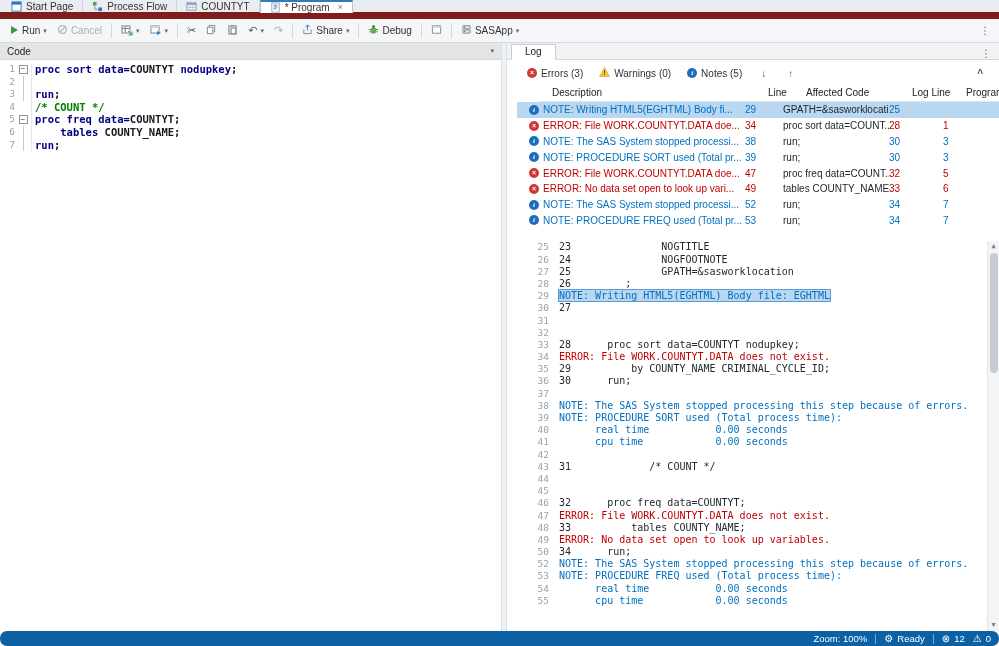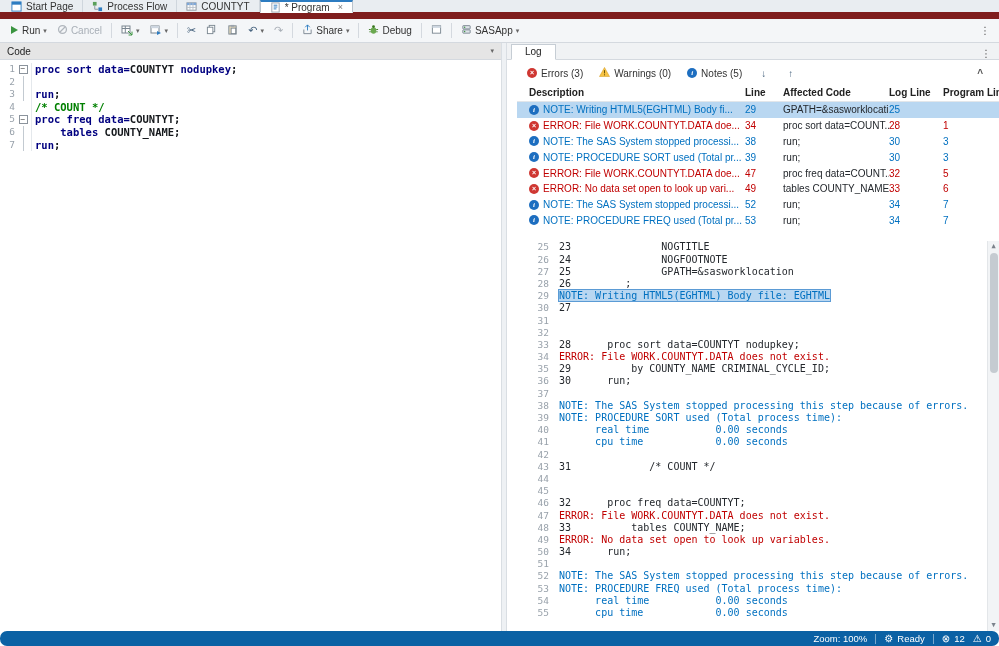--- a/index.html
+++ b/index.html
@@ -69,22 +69,22 @@
   .filter { display:flex; align-items:center; gap:4px; }
   .bicon { width:10px; height:10px; border-radius:50%; color:#fff; font-size:7px;
     line-height:10px; display:inline-flex; align-items:center; justify-content:center;
     flex:0 0 auto; font-weight:bold; }
   .bicon.err { background:#cf3732; }
   .bicon.note { background:#1d6ec0; font-style:italic; font-family:"Liberation Serif",serif; }
   .navbtn { font-size:10px; color:#44617d; padding:0 3px; }
   .collapse { font-size:10px; color:#555; font-weight:bold; padding:0 6px; }
 
   .grid { display:grid; grid-template-columns:216px 38px 106px 54px 1fr; padding-left:12px; }
-  .thead { font-size:10px; font-weight:bold; height:18px; align-items:center;
-    border-bottom:1px solid #e2e6ea; flex:0 0 auto; }
+  .thead { font-size:10px; font-weight:normal; height:18px; align-items:center;
+    border-bottom:1px solid #e2e6ea; flex:0 0 auto;margin-left:23px; }
   .th { white-space:nowrap; overflow:hidden; }
   .tbody { flex:0 0 auto; }
   .trow { height:15.8px; align-items:center; font-size:10px; }
   .trow.note { color:var(--note_text); }
   .trow.error { color:var(--error_text); }
   .trow.selected { background:var(--selection_bg); }
   .td { white-space:nowrap; overflow:hidden; }
   .td.desc { display:flex; align-items:center; gap:4px; }
   .td.codecol { color:#24282d; }
 
@@ -528,24 +528,20 @@
               </div>
               <div class="log-line">
                 <span class="log-ln">49</span>
                 <span class="log-txt error">ERROR: No data set open to look up variables.</span>
               </div>
               <div class="log-line">
                 <span class="log-ln">50</span>
                 <span class="log-txt src">34      run;</span>
               </div>
               <div class="log-line">
-                <span class="log-ln">51</span>
-                <span class="log-txt src"></span>
-              </div>
-              <div class="log-line">
                 <span class="log-ln">52</span>
                 <span class="log-txt note">NOTE: The SAS System stopped processing this step because of errors.</span>
               </div>
               <div class="log-line">
                 <span class="log-ln">53</span>
                 <span class="log-txt note">NOTE: PROCEDURE FREQ used (Total process time):</span>
               </div>
               <div class="log-line">
                 <span class="log-ln">54</span>
                 <span class="log-txt note">      real time           0.00 seconds</span>

